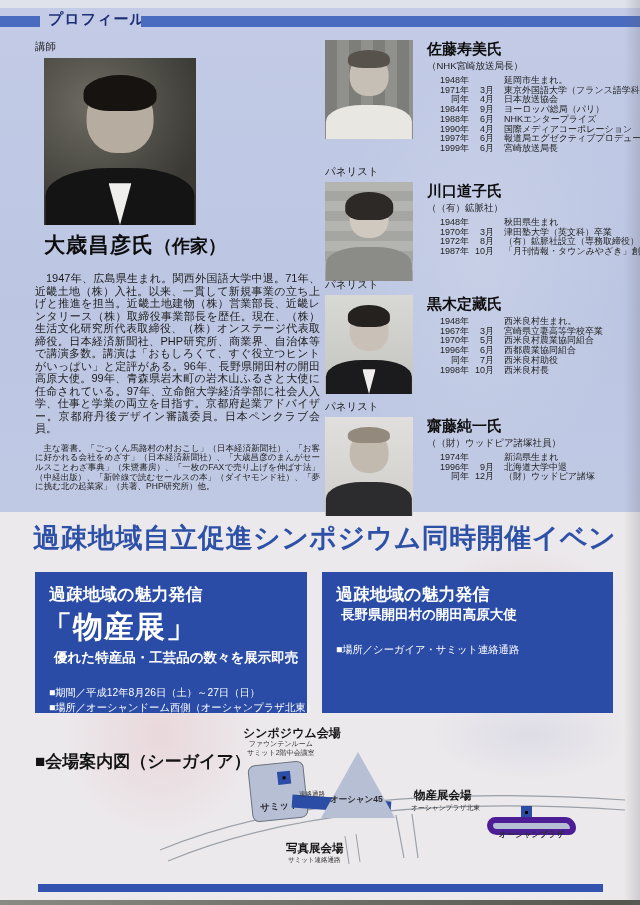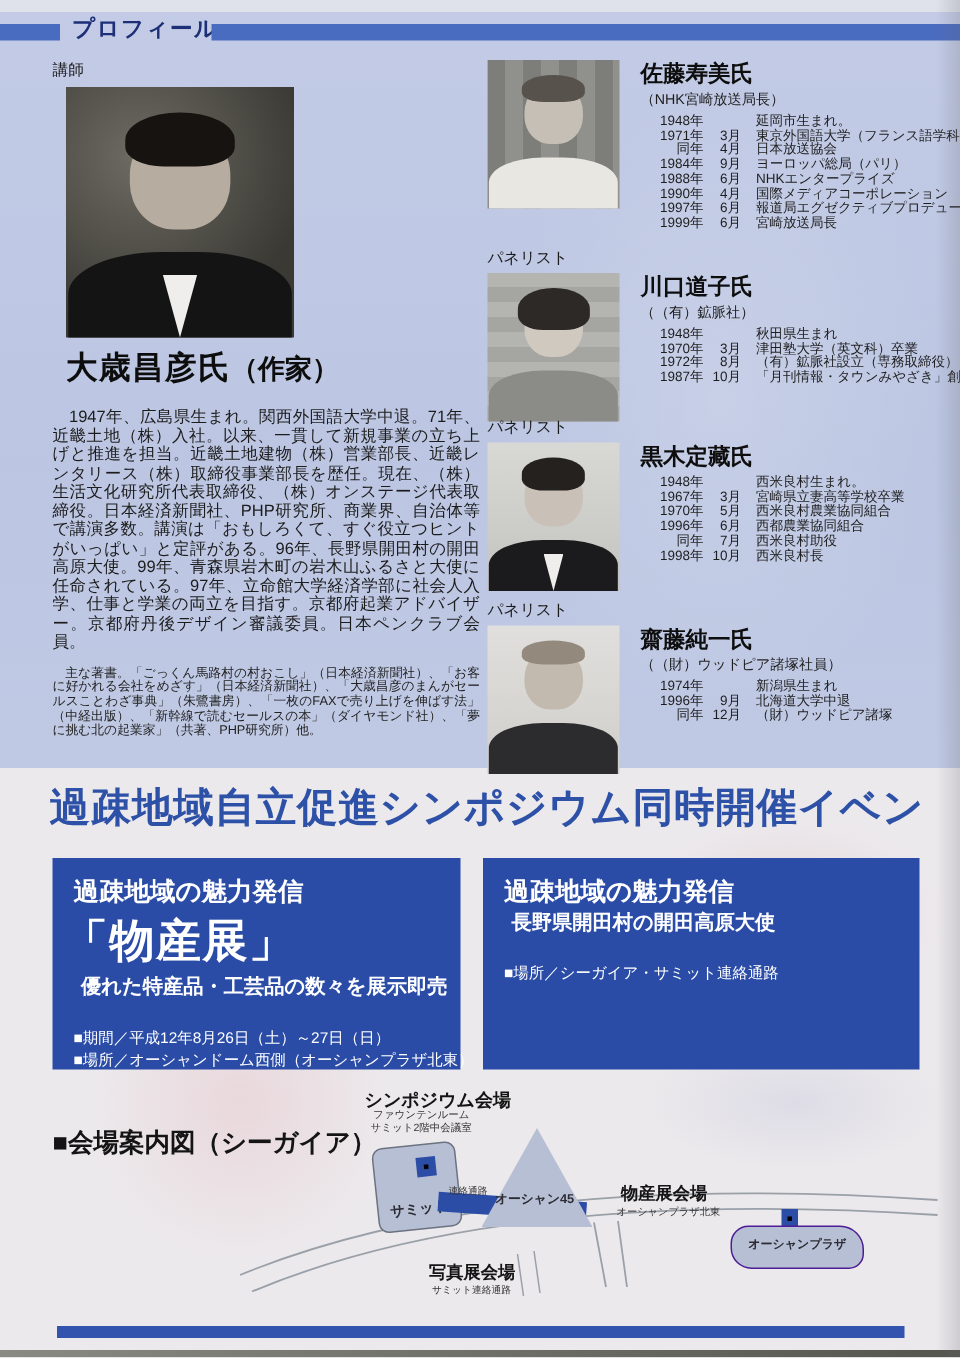--- a/index.html
+++ b/index.html
@@ -87,21 +87,21 @@
   .b-corridor::after { content:""; position:absolute; left:46px; top:9px; width:3px; height:3px; background:#000; }
   .l-corridor { left:299px; top:72px; font-size:6.5px; color:#333; }
   .b-ocean45 { position:absolute; left:321px; top:34px; width:74px; height:66px; background:#b7bfd4; clip-path:polygon(50% 0,100% 100%,0 100%); }
   .l-ocean45 { left:330px; top:76px; font-size:8.5px; font-weight:bold; color:#2c2c34; }
   .l-bussan { left:414px; top:70px; font-size:11.5px; font-weight:bold; }
   .l-bussan-sub { left:411px; top:85px; font-size:6.8px; color:#333; }
   .b-dome { position:absolute; left:462px; top:39px; width:118px; height:50px; background:#b7bfd4; border:1px solid #7b8290; border-radius:25px; }
   .dome-label { position:absolute; left:0; top:18px; width:100%; text-align:center; font-size:9px; font-weight:bold; color:#2c2c34; }
   .dome-conn { position:absolute; left:521px; top:88px; width:11px; height:12px; background:#2b4da6; }
   .dome-conn::after { content:""; position:absolute; left:4px; top:5px; width:3px; height:3px; background:#000; }
-  .b-plaza { position:absolute; left:487px; top:99px; width:89px; height:29px; background:#b7bfd4; border:1px solid #4c1d95; border-radius:12px 16px 10px 14px; }
+  .b-plaza { position:absolute; left:487px; top:99px; width:89px; height:18px; background:#b7bfd4; border:6px solid #4c1d95; border-radius:12px 16px 10px 14px; }
   .plaza-label { position:absolute; left:0; top:6px; width:100%; text-align:center; font-size:8px; font-weight:bold; color:#2c2c34; }
   .l-photoexpo { left:286px; top:123px; font-size:11.5px; font-weight:bold; }
   .l-photoexpo-sub { left:288px; top:138px; font-size:6.5px; color:#333; }
 
   .bottom-bar { position:absolute; left:38px; top:884px; width:565px; height:8px; background:#3254ae; }
   .scan-bottom { position:absolute; left:0; top:900px; width:640px; height:5px; background:linear-gradient(90deg,#8a8a84,#55554f); }
   .edge-right { position:absolute; right:0; top:0; width:16px; height:905px; background:linear-gradient(90deg,rgba(0,0,0,0),rgba(100,100,110,0.22)); }
 
   
   .ghost { position:absolute; pointer-events:none; }

